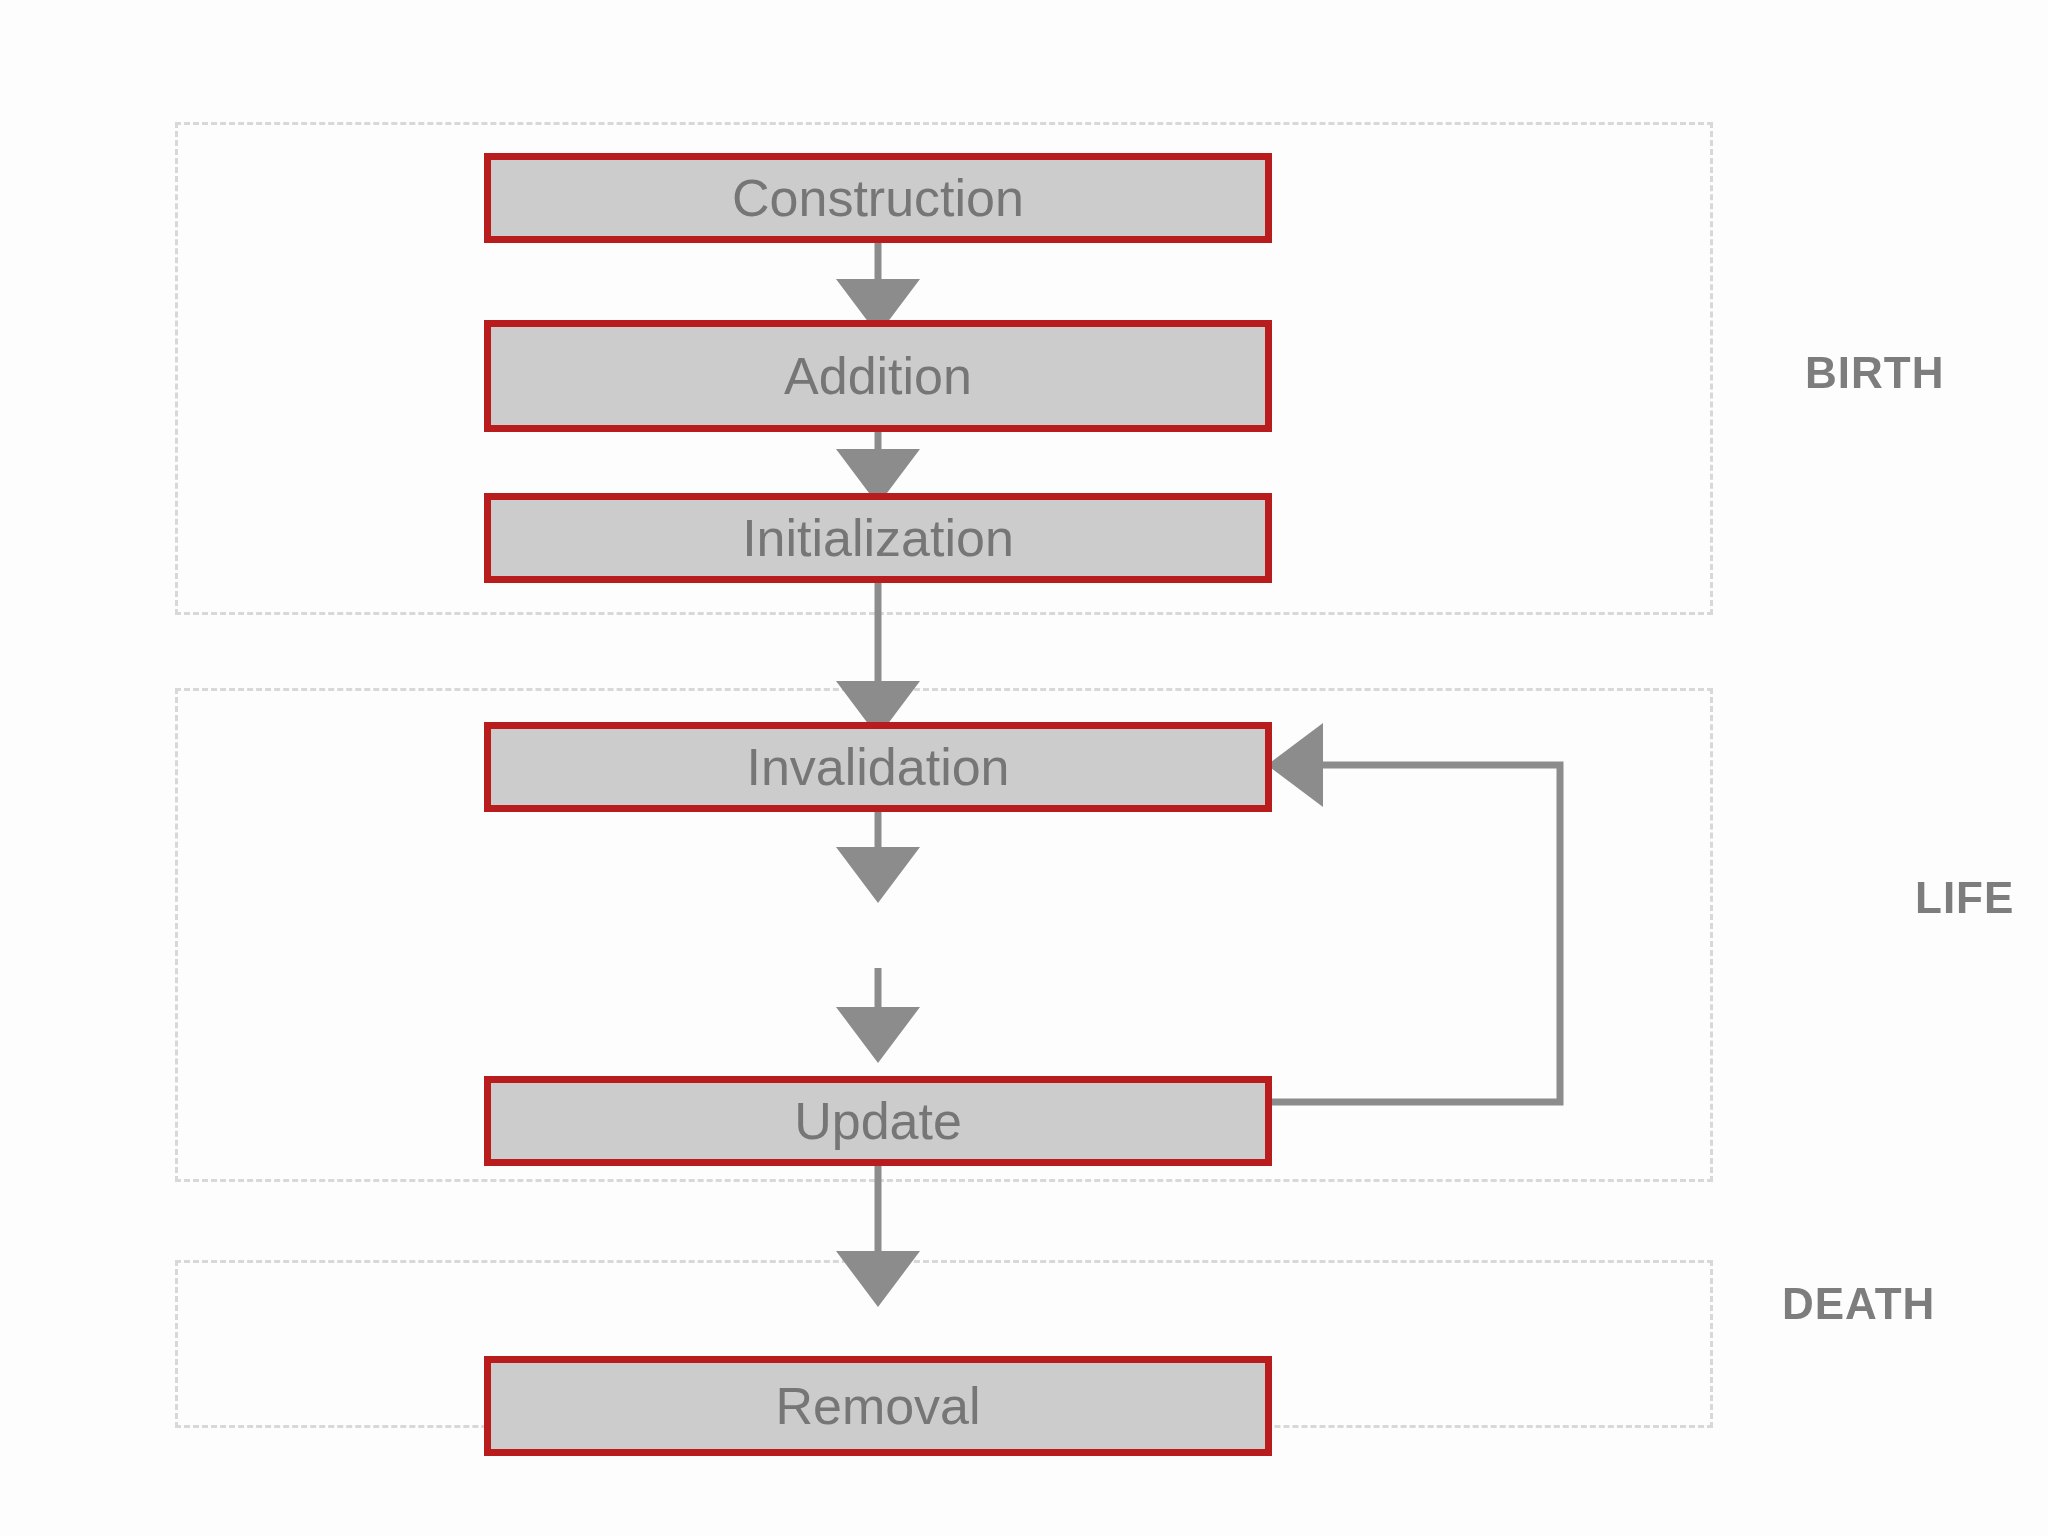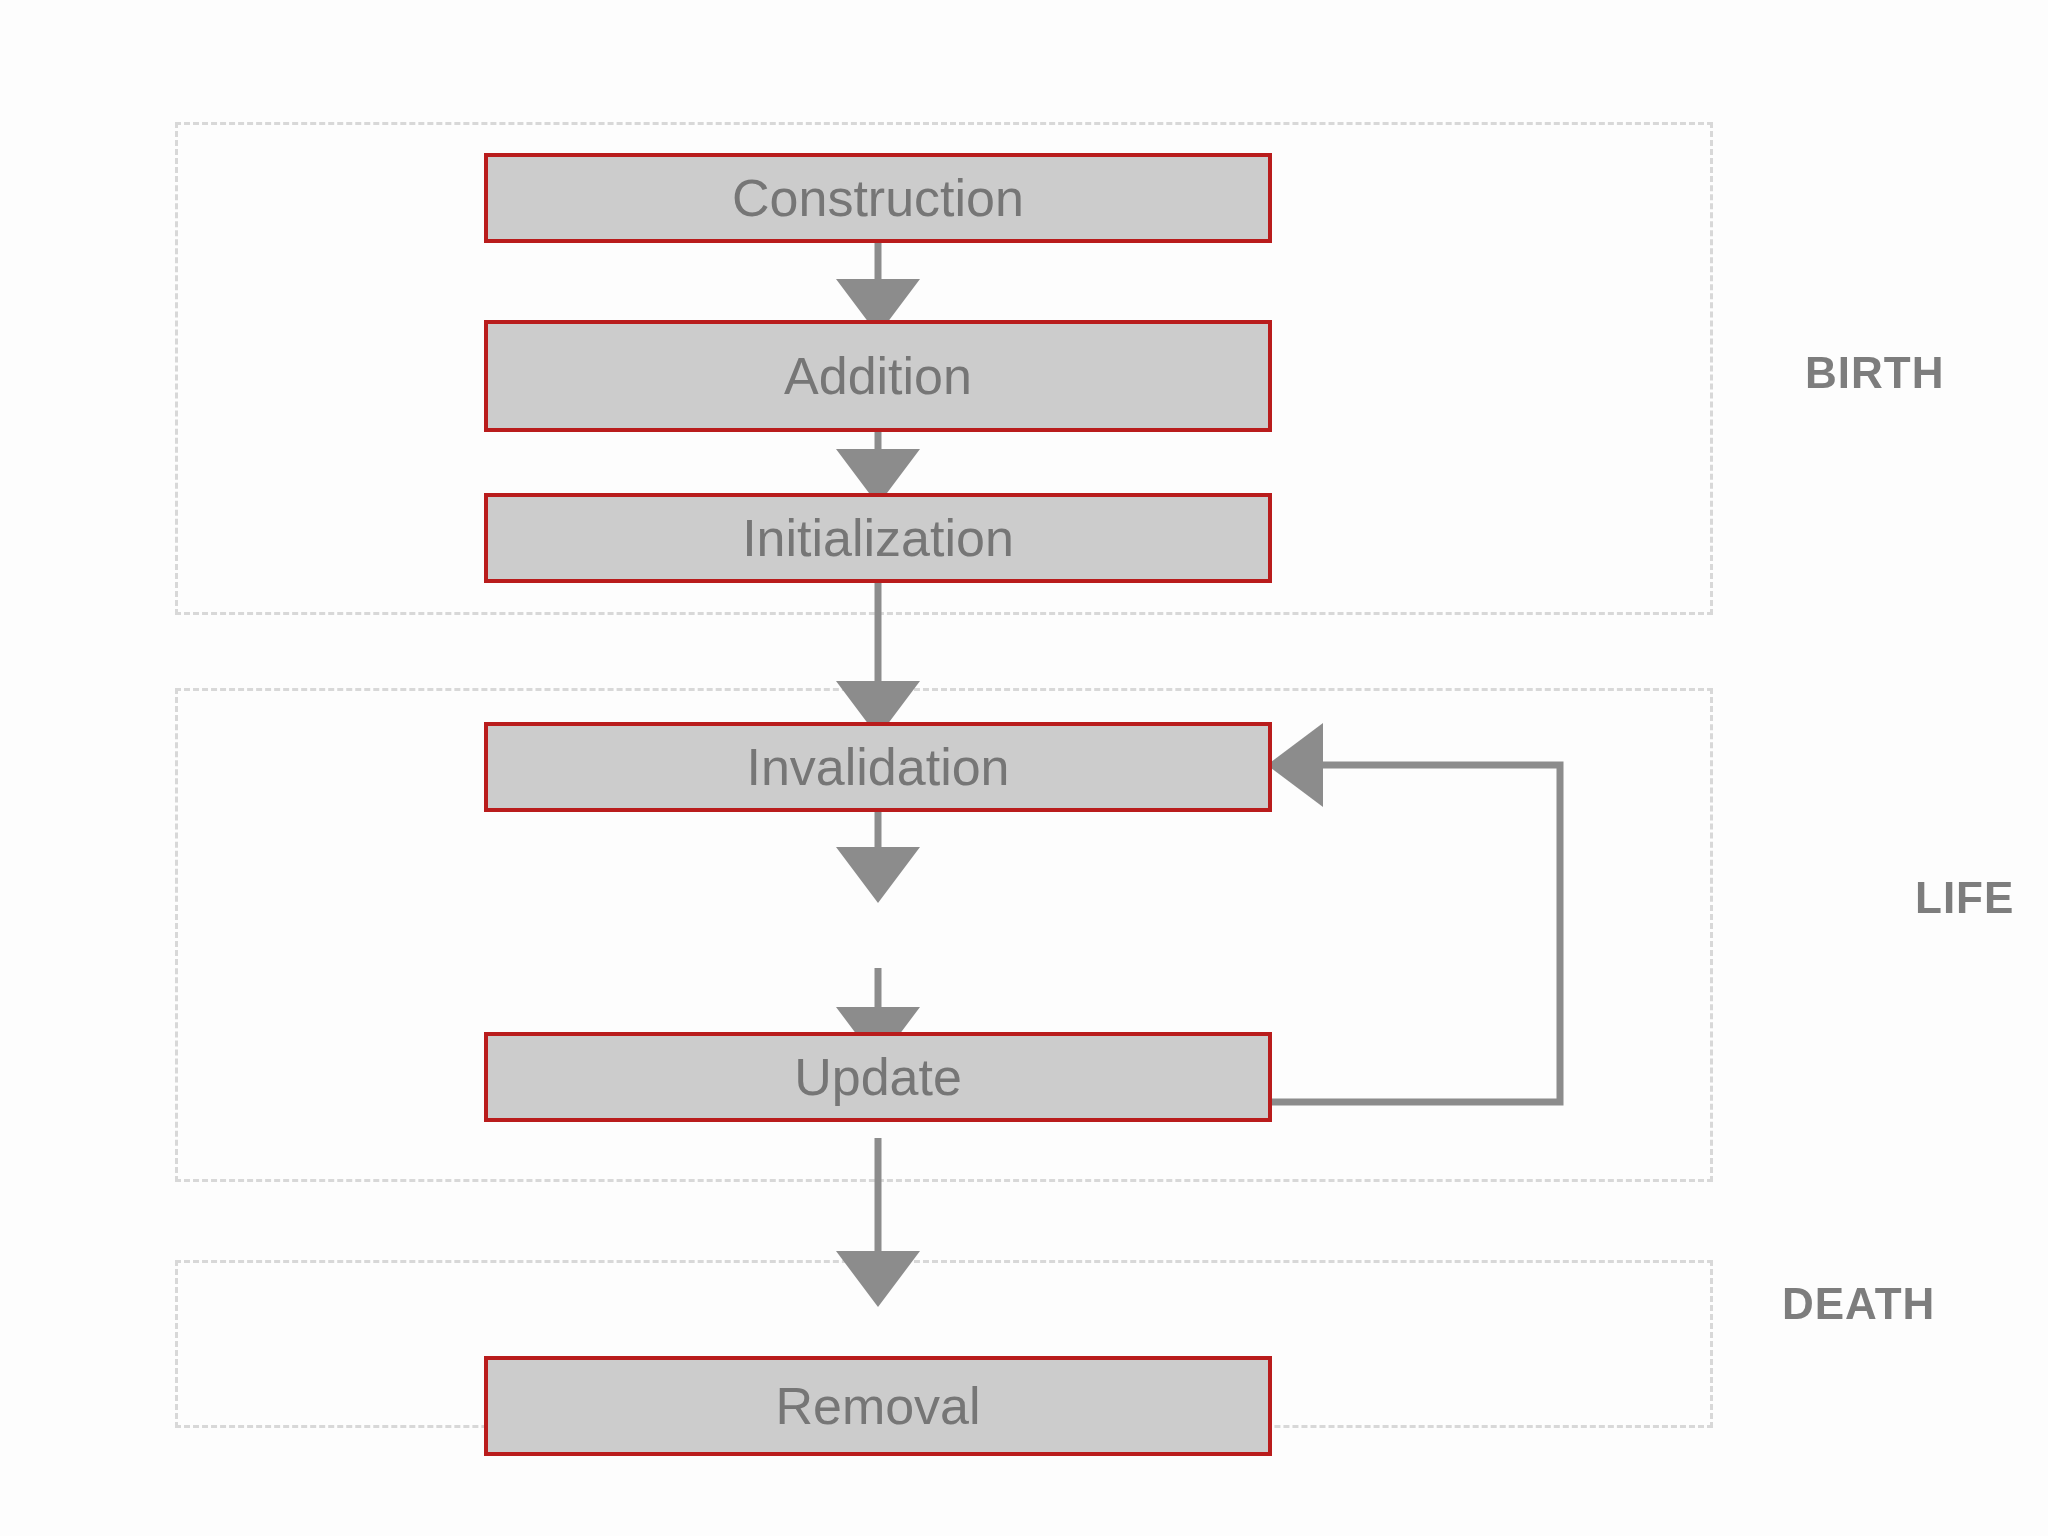--- a/index.html
+++ b/index.html
@@ -29,21 +29,21 @@
     font-size: 44px;
     font-family: "Liberation Sans", sans-serif;
     letter-spacing: 1px;
     white-space: nowrap;
     font-weight: 700;
   }
   .node {
     position: absolute;
     box-sizing: border-box;
     background: #cccccc;
-    border: 4px solid #b91c1c;
+    border: 7px solid #b91c1c;
     display: flex;
     align-items: center;
     justify-content: center;
   }
   .node-label {
     color: #767676;
     font-size: 52px;
     font-family: "Liberation Sans", sans-serif;
     font-weight: 400;
     line-height: 1;
@@ -98,21 +98,21 @@
 
   <div class="node" style="left:484px; top:493px; width:788px; height:90px;">
     <span class="node-label">Initialization</span>
   </div>
 
   <div class="node" style="left:484px; top:722px; width:788px; height:90px;">
     <span class="node-label">Invalidation</span>
   </div>
 
 
-  <div class="node" style="left:484px; top:1032px; width:788px; height:90px;">
+  <div class="node" style="left:484px; top:1076px; width:788px; height:90px;">
     <span class="node-label">Update</span>
   </div>
 
   <div class="node" style="left:484px; top:1356px; width:788px; height:100px;">
     <span class="node-label">Removal</span>
   </div>
 
 </div>
 
 </body></html>

